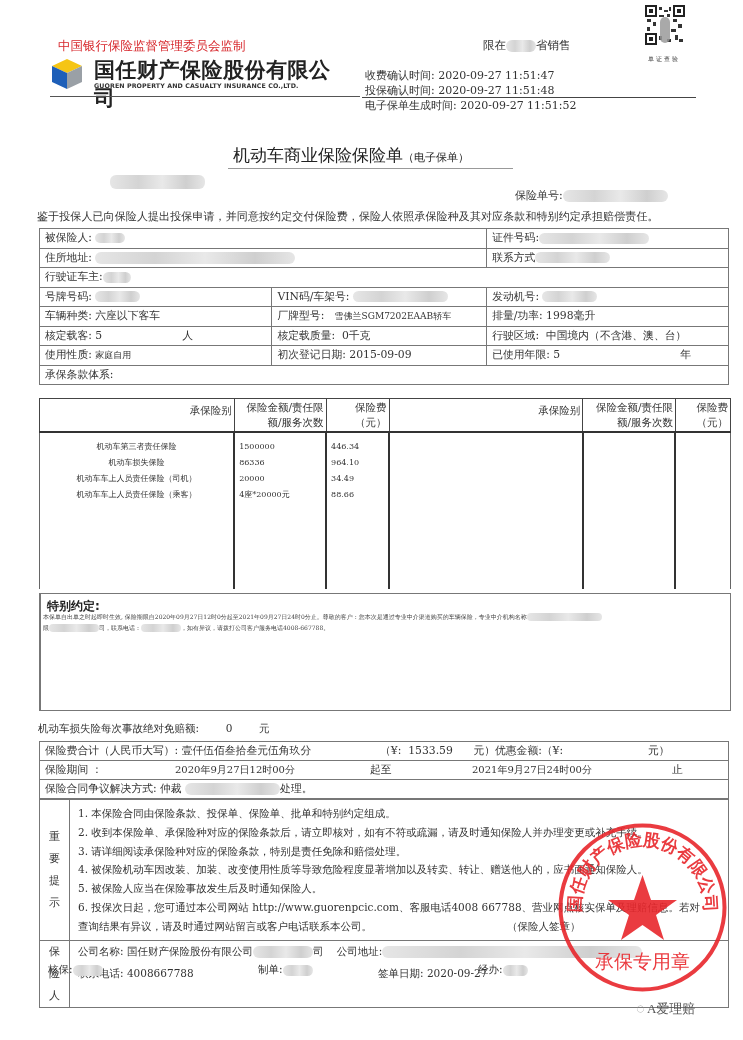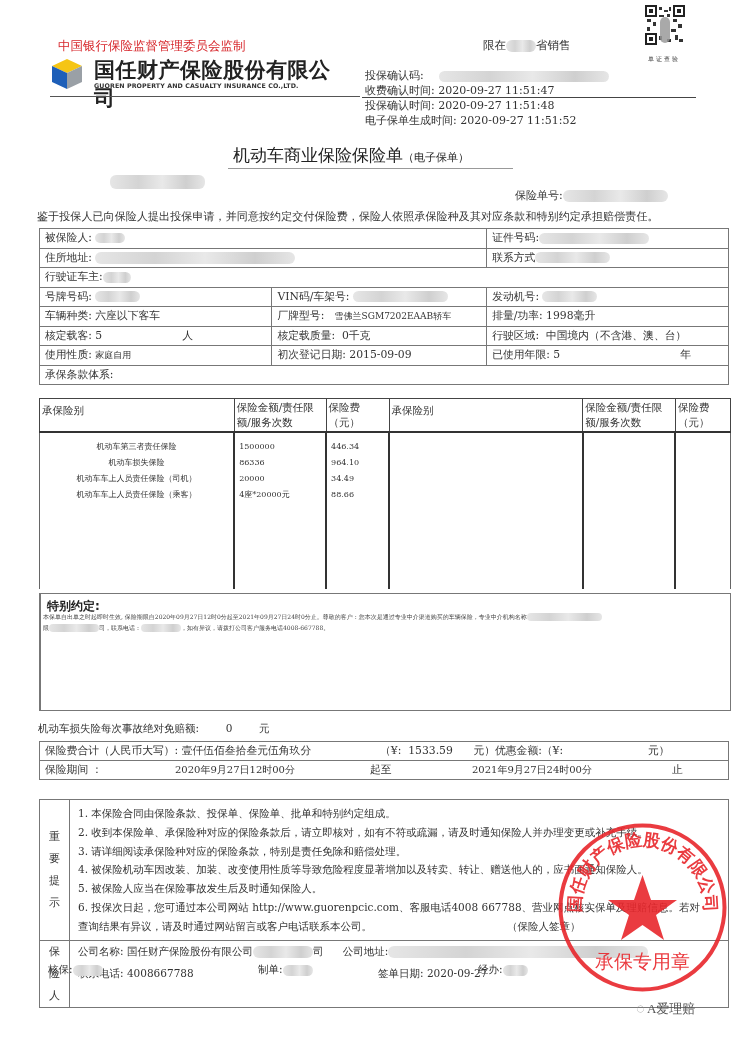--- a/index.html
+++ b/index.html
@@ -24,21 +24,21 @@
   .sub-blur { left: 110px; top: 175px; }
   .policy-no { left: 515px; top: 188px; font-size: 11px; }
   .preamble { left: 37px; top: 209px; font-size: 11px; letter-spacing: 0.1px; }
 
   table { border-collapse: collapse; }
   .info { position: absolute; left: 39px; top: 228px; width: 690px; font-size: 10.8px; }
   .info td { border: 1px solid #777; height: 19.5px; padding: 0 5px; white-space: nowrap; }
   .info .small { font-size: 9px; }
 
   .cov { position: absolute; left: 39px; top: 398px; width: 692px; font-size: 10.5px; }
-  .cov th { font-weight: normal; border: 1px solid #444; border-bottom: 2px solid #333; text-align: left; line-height: 15px; padding: 1px 2px; height: 24px; }
+  .cov th { font-weight: normal; border: 1px solid #444; border-bottom: 2px solid #333; text-align: right; line-height: 15px; padding: 1px 2px; height: 24px; }
   .cov td { border-left: 2px solid #333; border-right: 2px solid #333; font-size: 8px; vertical-align: top; padding: 0 4px; }
   .cov td.first { border-left: 1px solid #666; text-align: center; }
   .cov td.last { border-right: 1px solid #666; }
   .cov .row-line { height: 16px; line-height: 16px; }
 
   .special { position: absolute; left: 39px; top: 593px; width: 692px; height: 118px; border: 1px solid #777; border-left: 2px solid #777; }
   .special-title { position: absolute; left: 6px; top: 4px; font-family: "DejaVu Sans", sans-serif; font-size: 12px; font-weight: bold; color: #222; }
   .special-text { position: absolute; left: 2px; top: 15px; width: 684px; font-size: 6px; line-height: 11px; color: #444; }
 
   .deductible { left: 38px; top: 722px; font-size: 10.5px; }
@@ -99,21 +99,20 @@
       <rect x="34" y="34" width="4" height="3"></rect>
     <rect x="14" y="31" width="3" height="4"></rect>
       <rect x="22" y="34" width="4" height="3"></rect>
       <rect x="2" y="22" width="3" height="4"></rect>
   </g>
   <rect x="15" y="12" width="10" height="26" rx="5" fill="#9a9a9a" opacity="0.85"></rect>
 </svg>
 <div class="abs qr-caption">单证查验</div>
 
 <div class="abs times">
-  <div><span>投保确认码:</span> <span class="blur" style="width:170px;height:11px;margin-left:12px"></span></div>
   <div>收费确认时间: 2020-09-27  11:51:47</div>
   <div>投保确认时间: 2020-09-27  11:51:48</div>
   <div>电子保单生成时间: 2020-09-27  11:51:52</div>
 </div>
 <div class="abs times-rule"></div>
 
 <div class="abs title">
   <span>机动车商业保险保险单</span><small>（电子保单）</small>
 </div>
 <div class="abs title-rule"></div>
@@ -229,20 +228,25 @@
       <tr>
     <td>
       <span style="display:inline-block;width:335px">保险费合计（人民币大写）: 壹仟伍佰叁拾叁元伍角玖分</span><span style="white-space:pre;display:inline-block;width:268px">（¥:  1533.59      元）优惠金额:（¥:</span><span>元）</span>
     </td>
   </tr>
   <tr>
     <td>
       <span style="display:inline-block;width:130px">保险期间 ：</span><span style="display:inline-block;width:195px;font-size:10px">2020年9月27日12时00分</span><span style="display:inline-block;width:102px">起至</span><span style="display:inline-block;width:200px;font-size:10px">2021年9月27日24时00分</span><span>止</span>
     </td>
   </tr>
+  <tr>
+    <td>
+      <span>保险合同争议解决方式: 仲裁</span> <span class="blur" style="width:95px;height:12px"></span><span>处理。</span>
+    </td>
+  </tr>
 </tbody>
   </table>
 
 <table class="notice">
   <tbody>
       <tr>
     <td class="side" style="height:132px">
       <div>重</div>
           <div>要</div>
           <div>提</div>
@@ -262,21 +266,21 @@
   </tr>
   <tr class="insurer">
     <td class="side" style="padding:0">
       <div>保</div>
           <div>险</div>
           <div>人</div>
     </td>
     <td style="vertical-align:top;padding:4px 8px">
       <div style="height:22px;white-space:nowrap">
         <span>公司名称: 国任财产保险股份有限公司</span><span class="blur" style="width:60px;height:12px"></span><span>司</span>
-        <span style="margin-left:16px">公司地址:</span><span class="blur" style="width:260px;height:12px"></span>
+        <span style="margin-left:10px">公司地址:</span><span class="blur" style="width:260px;height:12px"></span>
       </div>
       <div style="height:22px">
         <span style="display:inline-block;width:300px">联系电话: 4008667788</span><span>签单日期: 2020-09-27</span>
       </div>
     </td>
   </tr>
 </tbody>
   </table>
 
 <div class="abs footer" style="left:48px"><span>核保:</span><span class="blur" style="width:30px;height:11px"></span></div>

